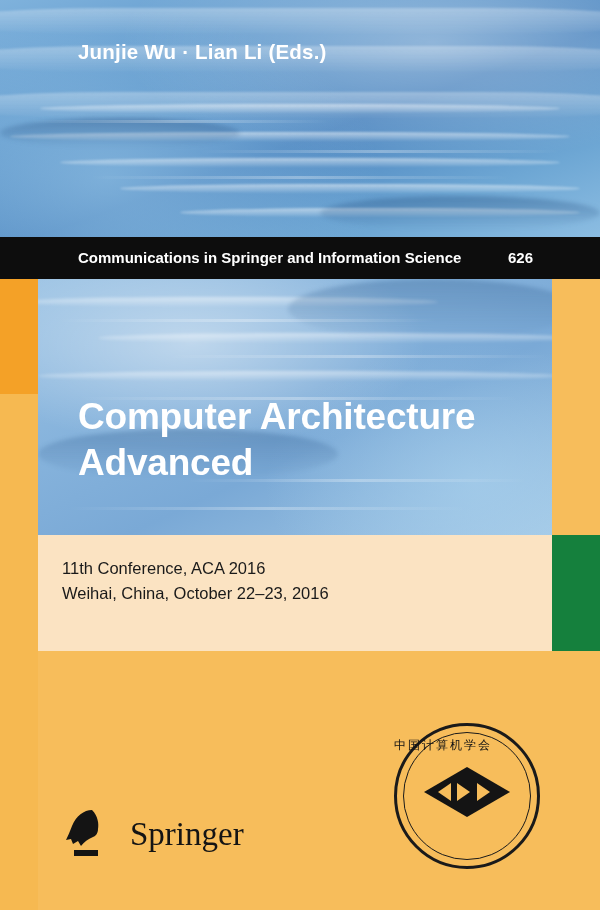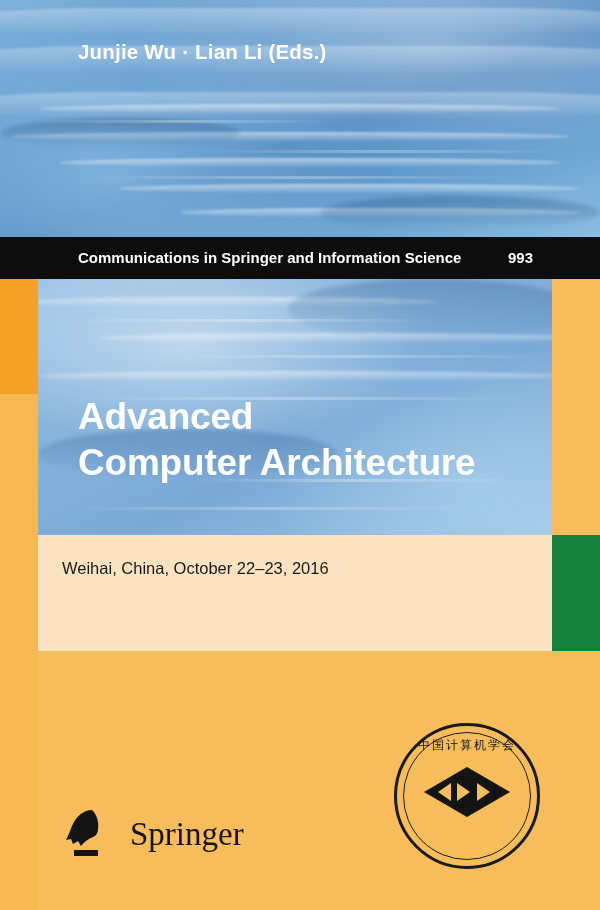--- a/index.html
+++ b/index.html
@@ -222,21 +222,21 @@
     left: 9px; top: 9px;
     width: 128px; height: 128px;
     border: 1.5px solid #1a1a1a;
     border-radius: 50%;
     box-sizing: border-box;
   }
   .ccf-cn {
     position: absolute;
     left: 0; top: 14px;
     width: 146px;
-    text-align: center;
+    text-align: left;
     font-size: 12px;
     letter-spacing: 2px;
     color: #141414;
     font-family: "DejaVu Sans", sans-serif;
   }
   .ccf-diamond {
     position: absolute;
     left: 30px; top: 44px;
     width: 86px; height: 50px;
     background: #141414;
@@ -312,46 +312,47 @@
     <div class="dark" style="left:320px; top:196px; width:280px; height:34px;"></div>
     <div class="streak" style="left:30px; top:120px; width:300px;"></div>
     <div class="streak" style="left:200px; top:150px; width:360px;"></div>
     <div class="streak" style="left:90px; top:176px; width:420px;"></div>
   </div>
 
   <div class="authors">Junjie Wu · Lian Li (Eds.)</div>
 
   <div class="series-bar"></div>
   <div class="series-title">Communications in Springer and Information Science</div>
-  <div class="series-number">993</div>
+  <div class="series-number">626</div>
 
   <div class="spine"></div>
   <div class="spine-lower"></div>
 
   <div class="title-panel">
     <div class="pridge" style="left:-20px; top:18px; width:420px;"></div>
     <div class="pridge" style="left:60px; top:54px; width:480px;"></div>
     <div class="pridge" style="left:0px; top:92px; width:520px;"></div>
     <div class="pdark" style="left:250px; top:0px; width:290px; height:60px;"></div>
     <div class="pdark" style="left:0px; top:150px; width:300px; height:50px;"></div>
     <div class="pstreak" style="left:20px; top:40px; width:380px;"></div>
     <div class="pstreak" style="left:130px; top:76px; width:380px;"></div>
     <div class="pstreak" style="left:40px; top:118px; width:440px;"></div>
     <div class="pstreak" style="left:150px; top:200px; width:340px;"></div>
     <div class="pstreak" style="left:30px; top:228px; width:400px;"></div>
   </div>
   <div class="right-sliver"></div>
 
   <div class="main-title">
+    <div>Computer Architecture</div>
     <div>Advanced</div>
-    <div>Computer Architecture</div>
   </div>
 
   <div class="subtitle-panel"></div>
   <div class="subtitle-lines">
+    <div>11th Conference, ACA 2016</div>
     <div>Weihai, China, October 22–23, 2016</div>
   </div>
 
   <div class="lower"></div>
 
   <div class="ccf">
     <div class="ccf-circle"></div>
     <div class="ccf-inner"></div>
     <div class="ccf-cn">中国计算机学会</div>
     <div class="ccf-diamond"></div>

